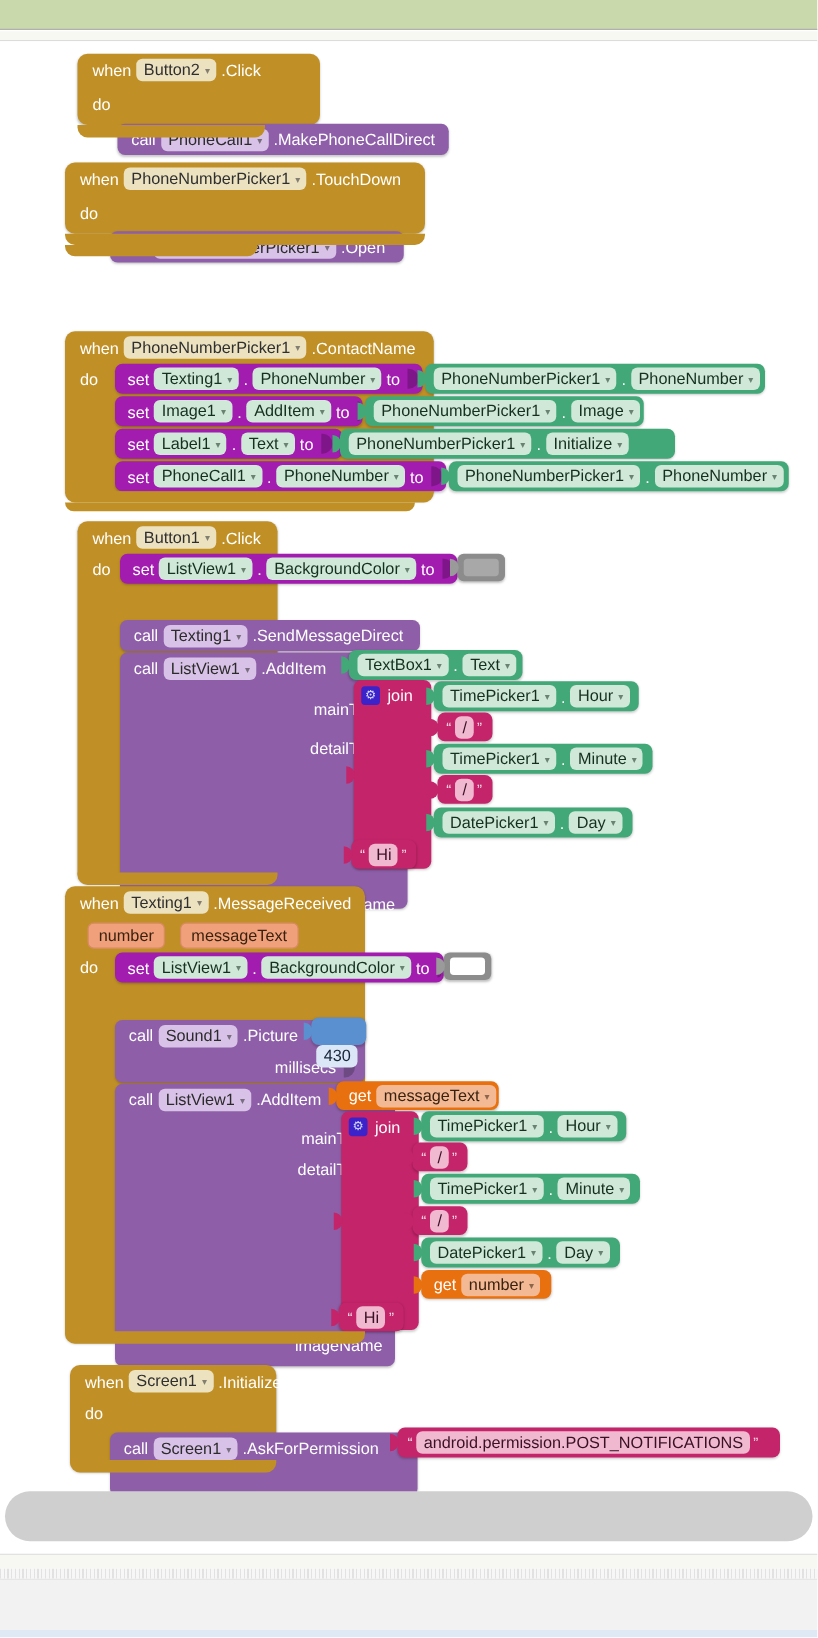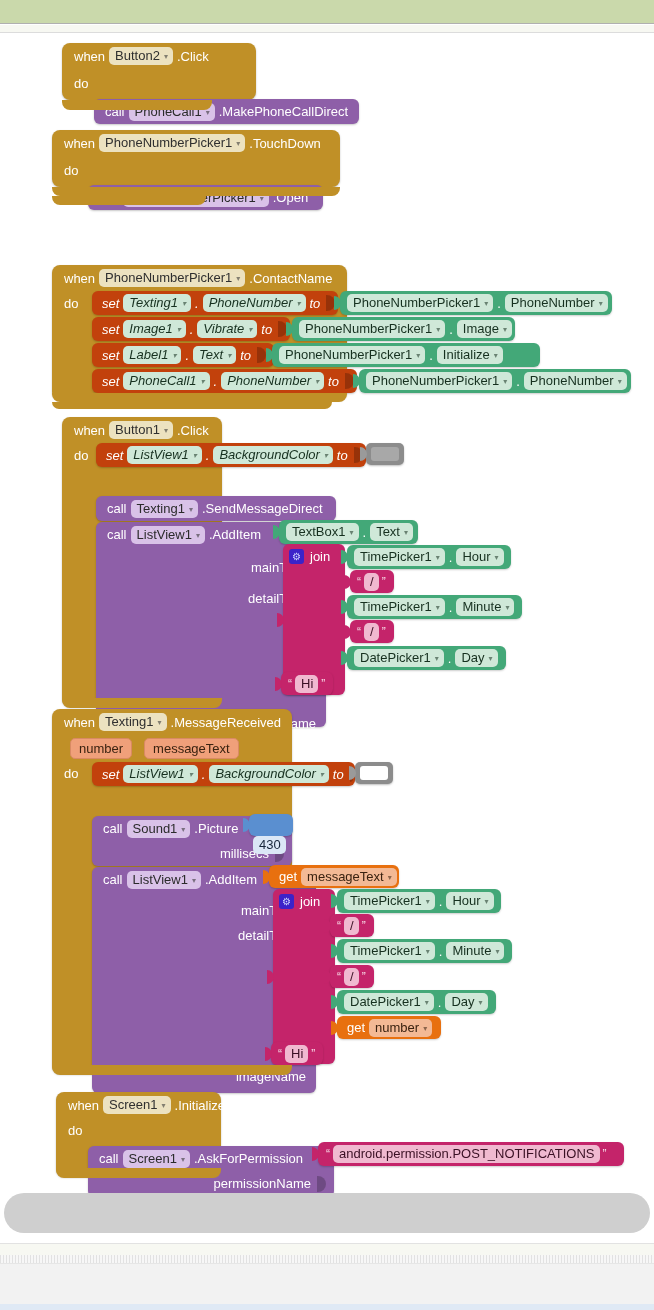--- a/index.html
+++ b/index.html
@@ -57,21 +57,21 @@
   .fld .car { font-size:8px; opacity:.55; transform: translateY(1px); }
   .fld-gold   { background:#ece2c0; color:#2f2f2f; }   
   .fld-purple { background:#d9c2e8; color:#2b2b2b; }   
   .fld-green  { background:#cfe8d8; color:#16301f; }   
   .fld-orange { background:#f3b995; color:#3a2210; }   
   .fld-pink   { background:#f0b9d0; color:#3a1024; }   
   .fld-blue   { background:#dbe7f6; color:#16253a;margin-top:39px; }   
 
   
   .method  { background:#8e5fa8; border-radius:6px; box-shadow:0 1px 2px rgba(0,0,0,.22);margin-top:28px; }
-  .setter  { background:#c2410c; border-radius:6px; box-shadow:0 1px 2px rgba(0,0,0,.22);font-style:italic; }
+  .setter  { background:#a21caf; border-radius:6px; box-shadow:0 1px 2px rgba(0,0,0,.22); }
   .getter  { background:#43a878; border-radius:6px; box-shadow:0 1px 2px rgba(0,0,0,.2); }
   .textblk { background:#c4246a; border-radius:6px; box-shadow:0 1px 2px rgba(0,0,0,.2); }
   .joinblk { background:#c4246a; border-radius:6px; box-shadow:0 1px 2px rgba(0,0,0,.2); }
   .varblk  { background:#e8700f; border-radius:6px; box-shadow:0 1px 2px rgba(0,0,0,.2); }
   .numblk  { background:#5a8fd0; border-radius:6px; box-shadow:0 1px 2px rgba(0,0,0,.2); }
   .colorblk{ border-radius:5px; box-shadow:0 1px 2px rgba(0,0,0,.25); }
 
   .param-pill { display:inline-flex; align-items:center; background:#f0a07a;
                 color:#3a2210; border-radius:5px; padding:2px 8px; font-size:13px;
                 border:1px solid #d98a63; }
@@ -201,21 +201,21 @@
 
     <div class="blk setter" style="left:92px; top:284px; width:198px; height:24px;">
       <div class="row" style="padding-left:6px; height:24px;">
         <span class="lbl">set</span>
         <span class="fld fld-green">
           <span>Image1</span>
           <span class="car">▾</span>
         </span>
         <span class="lbl">.</span>
         <span class="fld fld-green">
-          <span>Vibrate</span>
+          <span>AddItem</span>
           <span class="car">▾</span>
         </span>
         <span class="lbl">to</span>
         <span class="socket"></span>
       </div>
     </div>
     <div class="blk getter" style="left:292px; top:284px; width:223px; height:24px;">
       <span class="plug plug-green"></span>
       <div class="row" style="padding-left:7px; height:24px;">
         <span class="fld fld-green">
@@ -661,24 +661,20 @@
 
     <div class="blk method" style="left:88px; top:1085px; width:246px; height:51px;">
       <div class="row" style="padding-left:7px; height:25px;">
         <span class="lbl">call</span>
         <span class="fld fld-purple">
           <span>Screen1</span>
           <span class="car">▾</span>
         </span>
         <span class="lbl">.AskForPermission</span>
       </div>
-      <div class="row" style="justify-content:flex-end; padding-right:6px; height:25px;">
-        <span class="lbl">permissionName</span>
-        <span class="socket"></span>
-      </div>
     </div>
 
     <div class="blk textblk" style="left:318px; top:1109px; width:306px; height:24px;">
       <span class="plug plug-pink"></span>
       <div class="row" style="padding-left:5px; height:24px;">
         <span class="quote">“</span>
         <span class="fld fld-pink">android.permission.POST_NOTIFICATIONS</span>
         <span class="quote">”</span>
       </div>
     </div>

